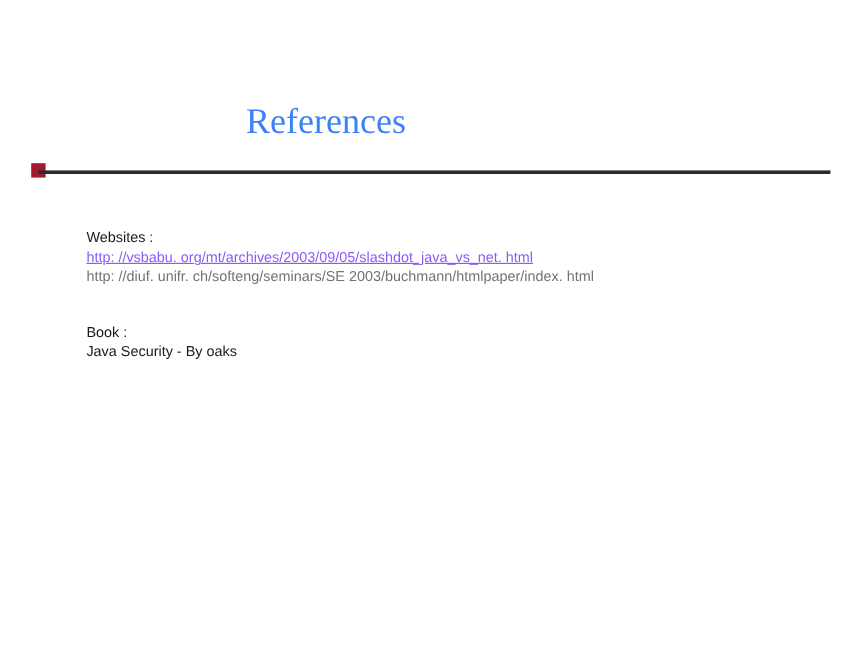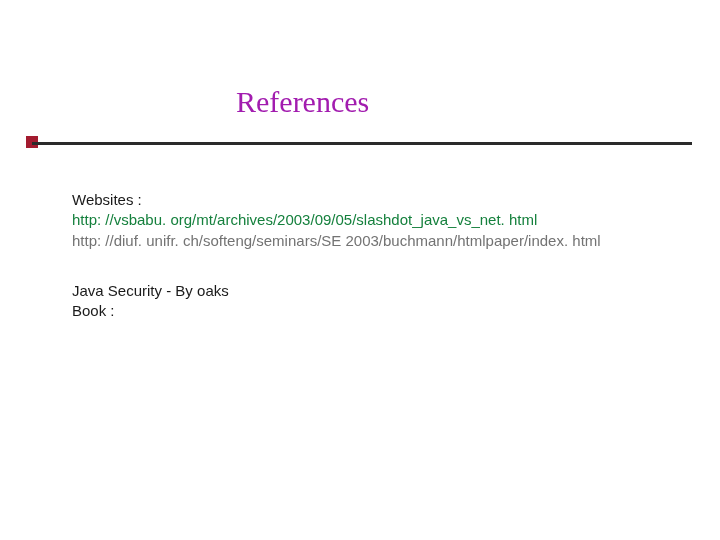--- a/index.html
+++ b/index.html
@@ -7,25 +7,24 @@
       width: 720px;
       height: 540px;
       background: #ffffff;
       font-family: 'Verdana', 'Geneva', sans-serif;
       position: relative;
       overflow: hidden;
     }
     .title {
       font-family: 'Times New Roman', Times, serif;
       font-size: 30px;
-      color: #a21caf;
+      color: #3b82f6;
       position: absolute;
       top: 85px;
       left: 205px;
-      margin-left: 31px;
     }
     .divider {
       position: absolute;
       top: 142px;
       left: 32px;
       width: 660px;
       height: 3px;
       background: #2a2a2a;
     }
     .square {
@@ -34,42 +33,43 @@
       left: 26px;
       width: 12px;
       height: 12px;
       background: #a31b2f;
     }
     .content {
       position: absolute;
       top: 190px;
       left: 72px;
       font-family: Tahoma, Geneva, sans-serif;
-      font-size: 15px;
+      font-size: 12px;
       color: #1a1a1a;
       line-height: 1.35;
     }
     .content .link {
-      color: #15803d;
+      color: #8b5cf6;
+      text-decoration: underline;
     }
     .content .nolink {
       color: #737373;
     }
     .book-block {
       margin-top: 30px;
     }
   </style>
 </head>
 <body>
 
 <div class="title">References</div>
 <div class="square"></div>
 <div class="divider"></div>
 
 <div class="content">
   <div>Websites :</div>
   <div class="link">http: //vsbabu. org/mt/archives/2003/09/05/slashdot_java_vs_net. html</div>
   <div class="nolink">http: //diuf. unifr. ch/softeng/seminars/SE 2003/buchmann/htmlpaper/index. html</div>
   <div class="book-block">
+    <div>Book :</div>
     <div>Java Security  - By oaks</div>
-    <div>Book :</div>
   </div>
 </div>
 
 </body></html>

